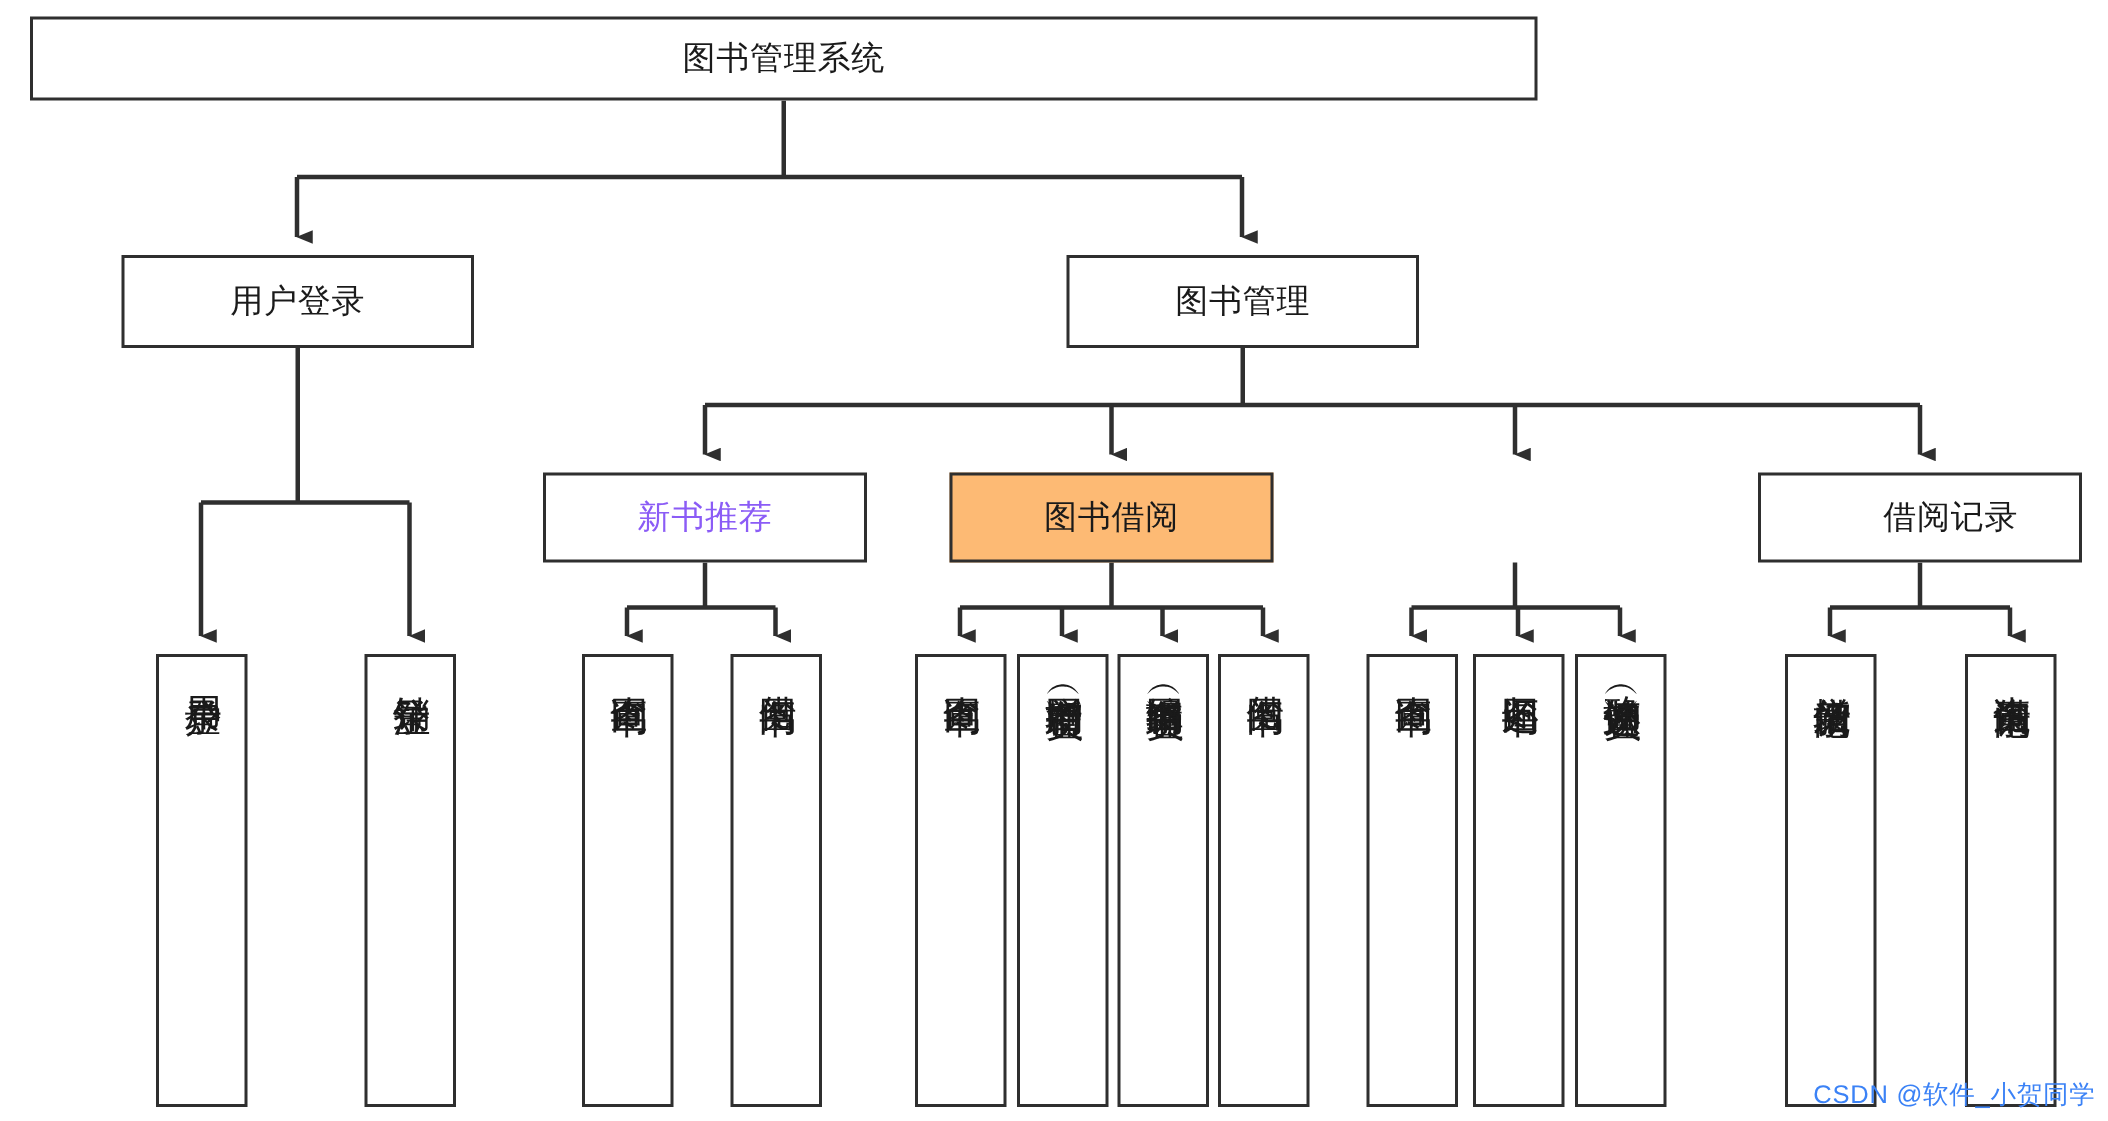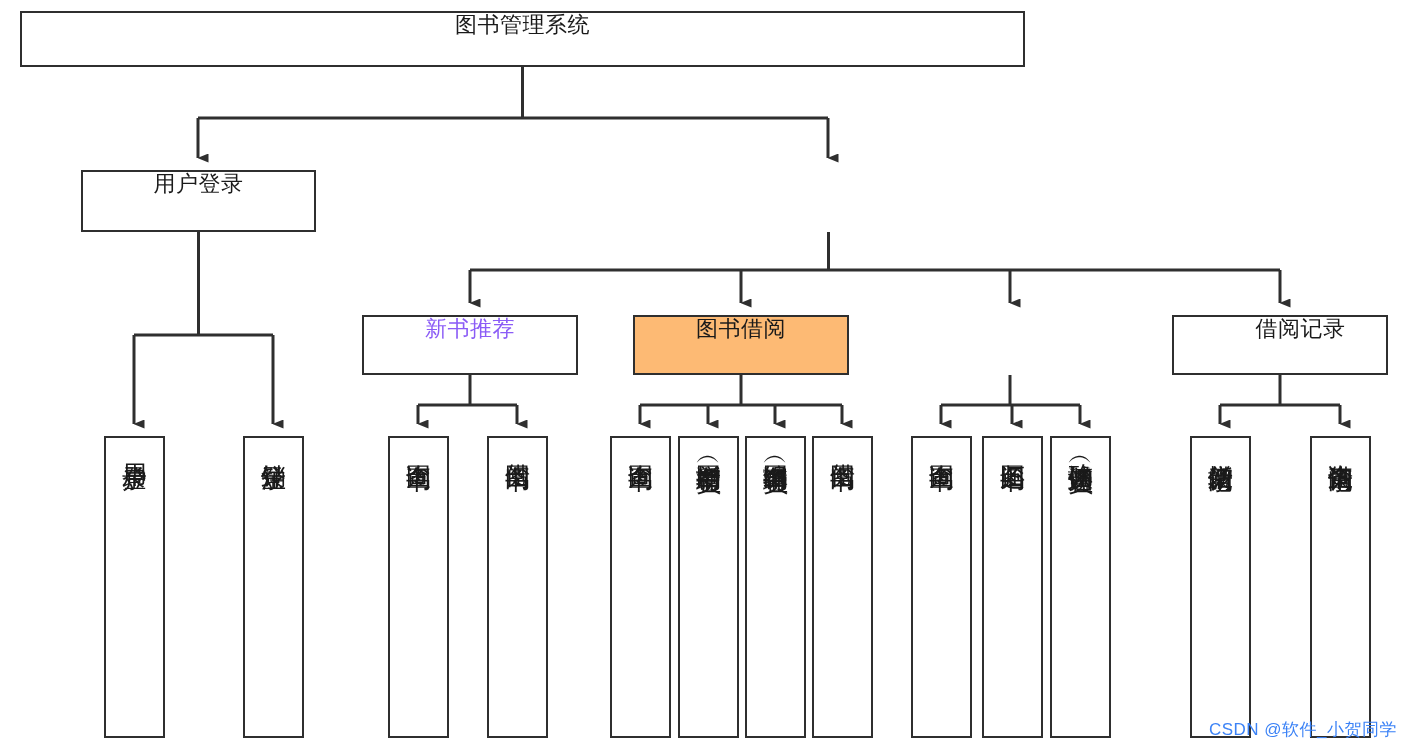--- a/index.html
+++ b/index.html
@@ -24,21 +24,21 @@
     top: 0;
     width: 1405px;
     height: 747px;
   }
   .node-box {
     position: absolute;
     box-sizing: border-box;
     border: 2px solid #2f2f2f;
     background: #ffffff;
     display: flex;
-    align-items: flex-start;
+    align-items: center;
     justify-content: center;
     color: #1a1a1a;
   }
   .node-label {
     display: block;
     text-align: center;
     line-height: 1.08;
     white-space: nowrap;
     color: #1a1a1a;
   }
@@ -138,20 +138,23 @@
     </g>
   </svg>
 
   <div class="node-box node-horizontal" style="left: 20px; top: 11px; width: 1005px; height: 56px; border-color: rgb(47, 47, 47); background: rgb(255, 255, 255);">
     <span class="node-label" style="color: rgb(26, 26, 26);">图书管理系统</span>
   </div>
 
   <div class="node-box node-horizontal" style="left: 81px; top: 170px; width: 235px; height: 62px; border-color: rgb(47, 47, 47); background: rgb(255, 255, 255);">
     <span class="node-label" style="color: rgb(26, 26, 26);">用户登录</span>
   </div>
+  <div class="node-box node-horizontal" style="left: 711px; top: 170px; width: 235px; height: 62px; border-color: rgb(47, 47, 47); background: rgb(255, 255, 255);">
+    <span class="node-label" style="color: rgb(26, 26, 26);">图书管理</span>
+  </div>
 
   <div class="node-box node-horizontal" style="left: 362px; top: 315px; width: 216px; height: 60px; border-color: rgb(47, 47, 47); background: rgb(255, 255, 255);">
     <span class="node-label" style="color: #8b5cf6;">新书推荐</span>
   </div>
   <div class="node-box node-horizontal" style="left: 633px; top: 315px; width: 216px; height: 60px; border-color: rgb(47, 47, 47); background: #fdba74;">
     <span class="node-label" style="color: rgb(26, 26, 26);">图书借阅</span>
   </div>
   <div class="node-box node-horizontal" style="left: 1172px; top: 315px; width: 216px; height: 60px; border-color: rgb(47, 47, 47); background: rgb(255, 255, 255); padding-left: 41px;">
     <span class="node-label" style="color: rgb(26, 26, 26);">借阅记录</span>
   </div>

